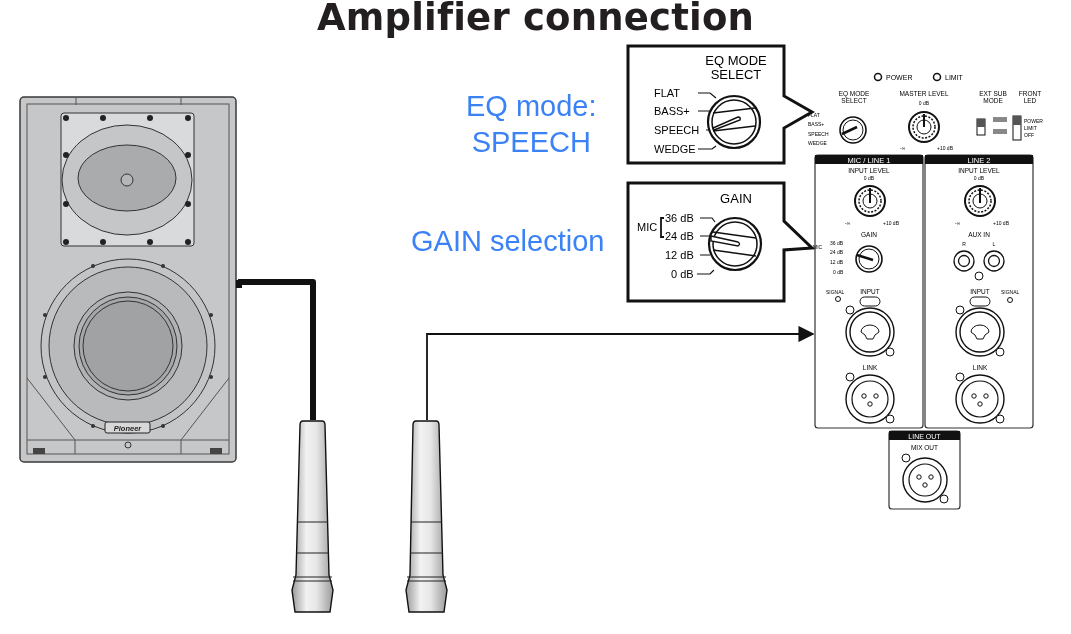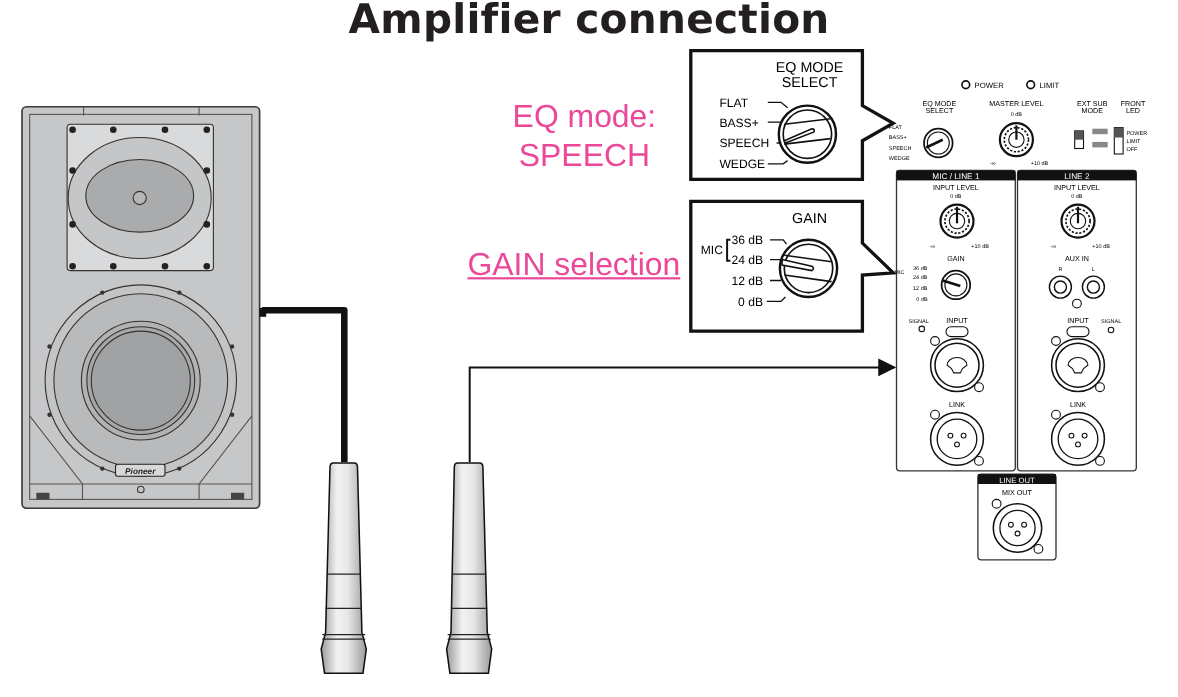--- a/index.html
+++ b/index.html
@@ -1,21 +1,21 @@
 <!DOCTYPE html>
 <html><head>
 <meta charset="utf-8">
 <style>
   html,body{margin:0;padding:0;background:#fff;}
   body{width:1071px;height:634px;position:relative;overflow:hidden;font-family:"DejaVu Sans",sans-serif;color:#231f20;}
   .abs{position:absolute;}
   #title{left:0;width:1071px;top:-4px;text-align:center;font-family:"DejaVu Sans",sans-serif;font-weight:bold;font-size:37px;letter-spacing:0.2px;color:#231f20;}
-  .cap{font-family:"Liberation Sans",sans-serif;font-size:29px;color:#ec4899;font-weight:300;line-height:36px;}
+  .cap{font-family:"Liberation Sans",sans-serif;font-size:29px;color:#3b82f6;font-weight:300;line-height:36px;}
   #eq-caption{left:466px;top:88px;text-align:center;}
-  #gain-caption{left:425px;top:223px;text-decoration:underline;}
+  #gain-caption{left:411px;top:223px;}
   svg text{font-family:"Liberation Sans",sans-serif;}
   #diagram{left:0;top:0;}
 </style>
 </head>
 <body>
 
 <div id="title" class="abs">Amplifier connection</div>
 
 <div id="eq-caption" class="abs cap">
   <div>EQ mode:</div>

